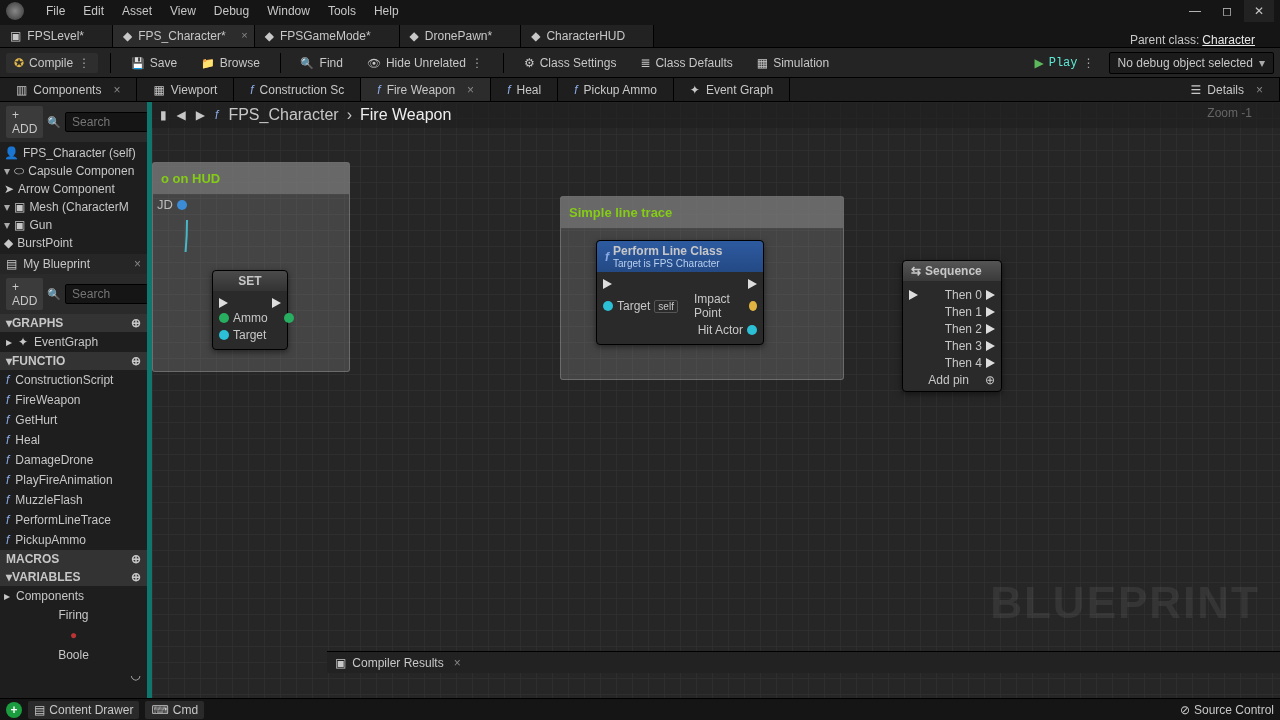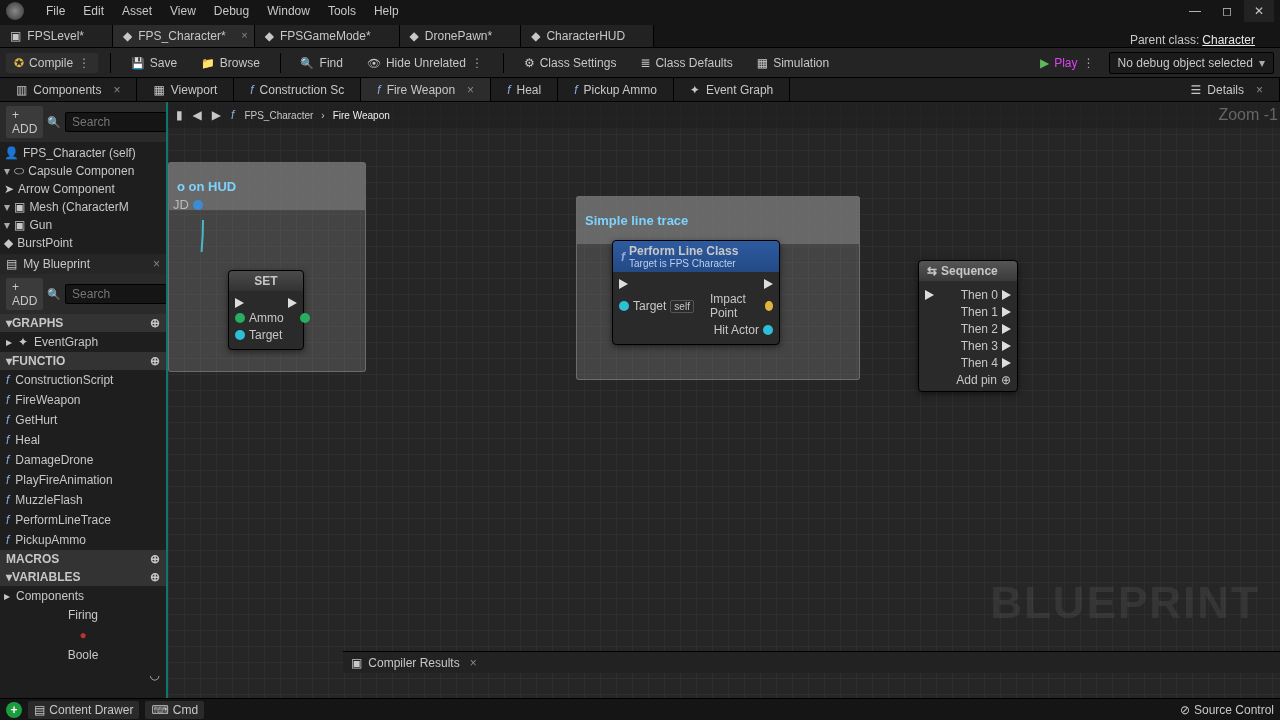--- a/index.html
+++ b/index.html
@@ -20,33 +20,33 @@
   .tab .x { position:absolute; right:6px; top:4px; font-size:11px; color:#888;}
   .parentclass{ margin-left:auto; margin-right:25px; font-size:11px;}
   .parentclass u{color:#e8e8e8;}
 
   
   .toolbar { height:30px; background:#242424; display:flex; align-items:center; padding:0 6px; gap:8px; border-bottom:1px solid #000;}
   .tb-btn { display:flex; align-items:center; gap:5px; padding:3px 8px; background:#2e2e2e; border-radius:2px;}
   .tb-btn.plain{background:transparent;}
   .tb-sep{width:1px;height:20px;background:#000;margin:0 4px;}
   .tb-right{margin-left:auto;display:flex;align-items:center;gap:6px;}
-  .play{color:#d946ef;}
+  .play{color:#5eead4;font-family:Liberation Mono, monospace;}
   .debugsel{background:#1b1b1b;border:1px solid #000;padding:3px 8px;border-radius:2px;display:flex;align-items:center;gap:6px;}
 
   
   .subtabs{height:24px;background:#1e1e1e;display:flex;align-items:stretch;border-bottom:1px solid #000;}
   .stab{padding:4px 16px;border-right:1px solid #000;display:flex;align-items:center;gap:6px;position:relative;}
   .stab.active{background:#2c2c2c;}
   .stab .x{margin-left:6px;color:#888;}
   .details-tab{margin-left:auto;}
 
   
   .main{position:absolute;top:102px;left:0;right:0;bottom:22px;display:flex;}
-  .left{width:168px;background:#1e1e1e;border-right:2px solid #0f766e;display:flex;flex-direction:column;overflow:hidden;}
+  .left{width:152px;background:#1e1e1e;border-right:5px solid #0f766e;display:flex;flex-direction:column;overflow:hidden;}
   .panel-head{display:flex;align-items:center;gap:6px;padding:3px 6px;background:#262626;}
   .panel-head .x{margin-left:auto;color:#888;}
   .addrow{display:flex;align-items:center;gap:4px;padding:4px 6px;background:#2a2a2a;}
   .addbtn{background:#3b3b3b;padding:2px 6px;border-radius:2px;}
   .search{flex:1;background:#151515;border:1px solid #000;border-radius:2px;padding:2px 6px;color:#888;}
   .tree{padding:2px 0;}
   .tree .row{display:flex;align-items:center;gap:4px;padding:2px 4px;white-space:nowrap;overflow:hidden;}
   .indent1{padding-left:14px;} .indent2{padding-left:28px;} .indent3{padding-left:42px;} .indent4{padding-left:56px;}
   .section-h{background:#333;padding:2px 6px;font-weight:600;display:flex;align-items:center;}
   .section-h .pluscircle{margin-left:auto;}
@@ -58,44 +58,44 @@
 
   
   .canvas{flex:1;position:relative;overflow:hidden;}
   .grid{position:absolute;inset:0;
     background-color:#262626;
     background-image:linear-gradient(#2e2e2e 1px,transparent 1px),linear-gradient(90deg,#2e2e2e 1px,transparent 1px),linear-gradient(#333 1px,transparent 1px),linear-gradient(90deg,#333 1px,transparent 1px);
     background-size:16px 16px,16px 16px,128px 128px,128px 128px;
   }
   .graphbar{position:absolute;top:0;left:0;right:0;height:26px;display:flex;align-items:center;gap:10px;padding:0 8px;background:rgba(30,30,30,.6);}
   .crumbs{display:flex;align-items:center;gap:8px;}
-  .crumbs span{font-size:10px;}
-  .zoom{position:absolute;right:2px;top:4px;font-size:16px;color:#666;}
+  .crumbs span{font-size:16px;}
+  .zoom{position:absolute;right:28px;top:4px;font-size:12px;color:#666;}
   .bp-water{position:absolute;right:20px;bottom:70px;font-size:44px;font-weight:800;letter-spacing:2px;color:rgba(255,255,255,.07);}
 
   
   .comment{position:absolute;background:rgba(160,160,160,.25);border:1px solid rgba(200,200,200,.3);border-radius:3px;}
-  .comment .chead{background:rgba(120,120,120,.7);padding:16px 8px;font-weight:600;color:#7dd3fc;border-bottom:1px solid rgba(0,0,0,.3);font-size:13px;}
+  .comment .chead{background:rgba(120,120,120,.7);padding:8px 8px;font-weight:600;color:#84cc16;border-bottom:1px solid rgba(0,0,0,.3);font-size:13px;}
   .node{position:absolute;background:#2a2a2a;border:1px solid #000;border-radius:4px;box-shadow:0 2px 6px rgba(0,0,0,.5);}
   .node .nhead{padding:3px 8px;border-radius:4px 4px 0 0;font-weight:600;color:#eee;display:flex;align-items:center;gap:4px;}
   .node .nbody{padding:4px 6px;font-size:11px;}
   .pinrow{display:flex;align-items:center;justify-content:space-between;gap:16px;margin:3px 0;}
   .pin{display:flex;align-items:center;gap:4px;}
   .pdot{width:10px;height:10px;border-radius:50%;background:#888;}
   .pexec{width:0;height:0;border-left:9px solid #ddd;border-top:5px solid transparent;border-bottom:5px solid transparent;}
   .pexec.in{transform:none;}
   .pdot.green{background:#27ae60;}
   .pdot.cyan{background:#2bc0d6;}
   .pdot.yellow{background:#e1b341;}
   .pdot.blue{background:#3b8bd6;}
   .nhead.set{background:linear-gradient(180deg,#4a4a4a,#333);}
   .nhead.func{background:linear-gradient(180deg,#2d5aa0,#244a85);}
   .nhead.func small{display:block;color:#b9cfef;font-size:10px;font-weight:400;}
   .nhead.seq{background:linear-gradient(180deg,#555,#3a3a3a);}
-  .addpin{display:flex;align-items:flex-end;gap:4px;justify-content:flex-end;margin-top:0;}
+  .addpin{display:flex;align-items:flex-end;gap:16px;justify-content:flex-end;margin-top:0;}
 
   
   svg.wires{position:absolute;inset:0;pointer-events:none;}
   svg.wires path{fill:none;stroke-width:2;}
 
   
   .compiler{position:absolute;left:175px;right:0;bottom:25px;height:22px;background:#222;border-top:1px solid #000;display:flex;align-items:center;gap:6px;padding:0 8px;}
   .compiler .x{color:#888;margin-left:4px;}
 
   

